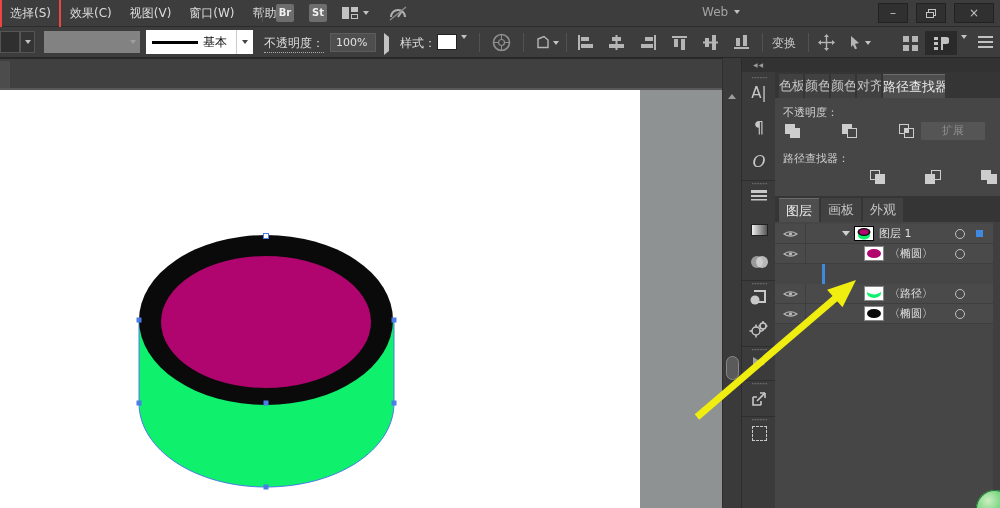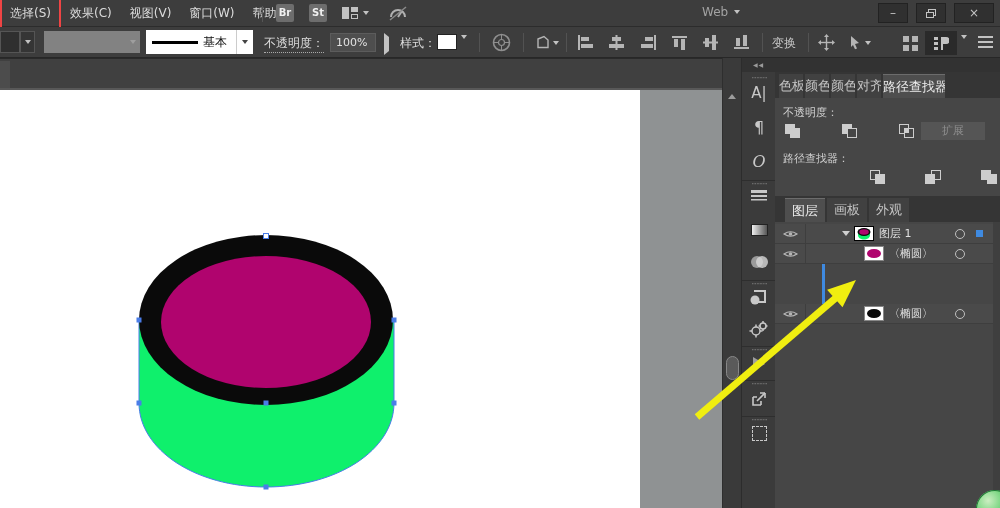--- a/index.html
+++ b/index.html
@@ -377,21 +377,21 @@
     <div class="plabel abs" style="left:8px;top:53px">路径查找器：</div>
     <span class="pf-ic abs" style="left:12px;top:72px"><span class="b line" style="left:0;top:0"></span><span class="b solid" style="left:5px;top:4px"></span></span>
     <span class="pf-ic abs" style="left:46px;top:72px"><span class="b line" style="left:6px;top:0"></span><span class="b solid" style="left:0;top:4px"></span></span>
     <span class="pf-ic abs" style="left:81px;top:72px"><span class="b solid" style="left:0;top:0"></span><span class="b solid" style="left:6px;top:4px"></span></span>
     
     
     
   </div>
 
   <div class="ptabbar">
-    <span class="ptab active" style="width:40px;margin-left:10px">图层</span>
+    <span class="ptab active" style="width:40px;margin-left:4px">图层</span>
     <span class="ptab" style="width:40px">画板</span>
     <span class="ptab" style="width:40px">外观</span>
     <span class="pmenu"><span class="hbar"></span><span class="hbar"></span><span class="hbar" style="margin:0"></span></span>
   </div>
   <div class="pbody" style="height:296px">
     <div id="selbar"></div>
 
     <div class="lrow" style="top:2px">
       <span class="eyecell">
         <svg width="15" height="10">
@@ -424,20 +424,37 @@
       <span class="thumb">
         <svg width="18" height="13">
             <ellipse cx="9" cy="6.5" rx="7" ry="4.6" fill="#B0046E"></ellipse>
           </svg>
       </span>
       <span class="lname">〈椭圆〉</span>
       <span class="ring" style="position:absolute;right:28px"></span>
     </div>
 
 
+    <div class="lrow" style="top:62px">
+      <span class="eyecell">
+        <svg width="15" height="10">
+            <path d="M1,5 Q7.5,0.5 14,5 Q7.5,9.5 1,5 Z" fill="none" stroke="#b5b5b5" stroke-width="1.2"></path>
+            <circle cx="7.5" cy="5" r="1.8" fill="#b5b5b5"></circle>
+          </svg>
+      </span>
+      <span style="width:58px"></span>
+      <span class="thumb">
+        <svg width="18" height="13">
+            <ellipse cx="9" cy="6" rx="7" ry="5" fill="#0FF06C"></ellipse>
+            <ellipse cx="9" cy="3" rx="7.6" ry="4.4" fill="#fff"></ellipse>
+          </svg>
+      </span>
+      <span class="lname">〈路径〉</span>
+      <span class="ring" style="position:absolute;right:28px"></span>
+    </div>
 
     <div class="lrow" style="top:82px">
       <span class="eyecell">
         <svg width="15" height="10">
             <path d="M1,5 Q7.5,0.5 14,5 Q7.5,9.5 1,5 Z" fill="none" stroke="#b5b5b5" stroke-width="1.2"></path>
             <circle cx="7.5" cy="5" r="1.8" fill="#b5b5b5"></circle>
           </svg>
       </span>
       <span style="width:58px"></span>
       <span class="thumb">

